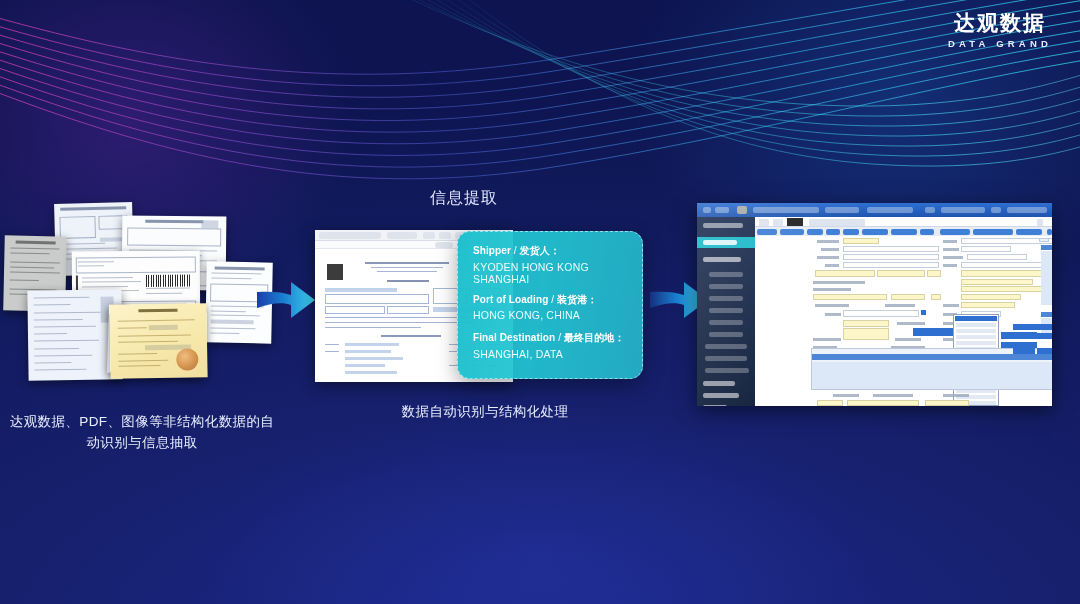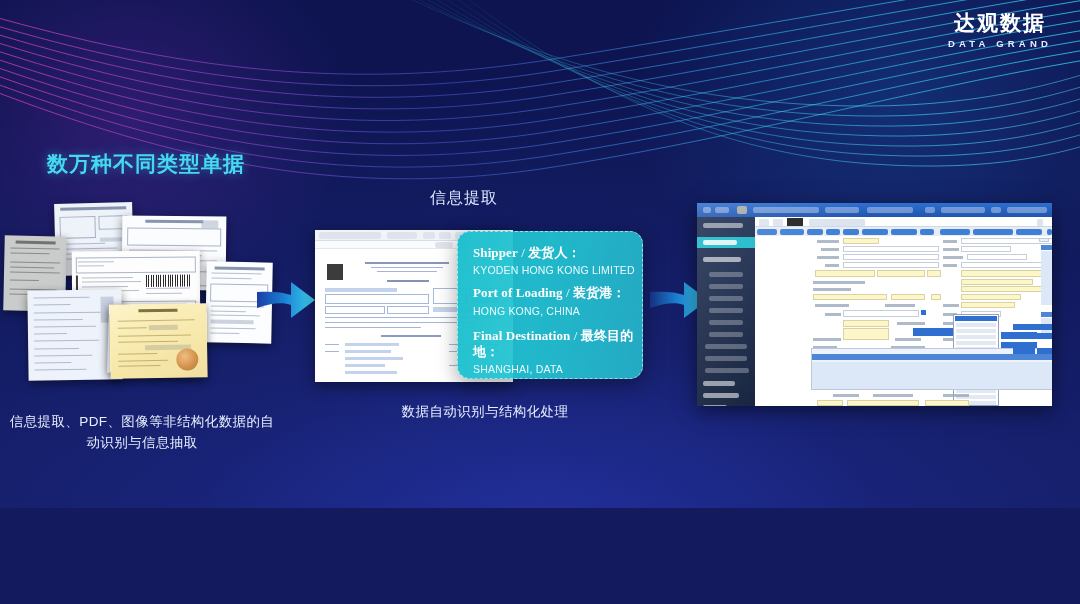--- a/index.html
+++ b/index.html
@@ -2,21 +2,21 @@
 <html><head>
 <meta charset="utf-8">
 <style>
   * { margin:0; padding:0; box-sizing:border-box; }
   html,body { width:1080px; height:604px; overflow:hidden; }
   body {
     font-family:"Liberation Sans","DejaVu Sans",sans-serif;
     background:#131a5e;
     position:relative;
   }
-  #stage { position:absolute; inset:0; width:1080px; height:508px; overflow:hidden; }
+  #stage { position:absolute; inset:0; width:1080px; height:604px; overflow:hidden; }
 
   
   .bg-base{
     position:absolute; inset:0;
     background:
       radial-gradient(120% 90% at 50% 105%, #1d2a8e 0%, #16206d 42%, #111a5c 78%, #0d1450 100%),
       linear-gradient(180deg,#0f1654 0%, #141c66 40%, #171f72 70%, #121a5e 100%);
   }
   .bg-glow-left{
     position:absolute; left:-180px; top:-140px; width:620px; height:520px;
@@ -134,21 +134,21 @@
   
   .callout{
     position:absolute; left:457px; top:231px; width:186px; height:148px;
     border-radius:13px;
     background:linear-gradient(100deg, rgba(27,190,205,.97) 0%, rgba(34,196,210,.93) 45%, rgba(40,200,214,.82) 100%);
     border:1px dashed rgba(255,255,255,.55);
     box-shadow:0 6px 20px rgba(0,0,0,.35);
     padding:13px 0 0 15px;
     color:#ffffff;
   }
-  .co-lab{ font-size:13px; font-weight:700; letter-spacing:.1px; line-height:1.25;font-family:Liberation Serif, serif; }
+  .co-lab{ font-size:10px; font-weight:700; letter-spacing:.1px; line-height:1.25; }
   .co-lab .sep{ font-weight:400; }
   .co-val{ font-size:10.5px; font-weight:400; color:#eafcff; margin-top:3px; letter-spacing:.2px; }
   .co-gap{ height:9px; }
   .co-gap2{ height:11px; }
 
   
   .erp{
     position:absolute; left:697px; top:203px; width:355px; height:203px;
     background:#eef1f6; box-shadow:0 5px 18px rgba(0,0,0,.5); overflow:hidden;
   }
@@ -238,21 +238,20 @@
       </g>
     </svg>
   </div>
 
   <div class="logo">
     <div class="cn">达观数据</div>
     <div class="en">DATA GRAND</div>
   </div>
 
 
-  <div class="sec-head" id="head-left">数万种不同类型单据</div>
   <div class="mid-label">信息提取</div>
 
   <div class="doc-stack">
 
     <div class="doc" id="doc-a">
       <div class="hdr"></div>
       <div class="bx" style="left:6%;top:18%;width:46%;height:30%;"></div>
       <div class="bx" style="left:56%;top:18%;width:38%;height:20%;"></div>
       <div class="ln" style="left:8%;top:56%;width:56%;"></div>
       <div class="ln" style="left:8%;top:63%;width:72%;"></div>
@@ -419,21 +418,21 @@
       <div class="vline" style="left:166px;top:111px;width:12px;"></div>
       <div class="vblue" style="left:24px;top:117px;width:52px;height:3px;"></div>
     </div>
   </div>
 
   <div class="callout">
 
     <div class="co-lab">
       <span>Shipper</span><span class="sep"> / </span><span>发货人：</span>
     </div>
-    <div class="co-val">KYODEN HONG KONG LIMITED</div>
+    <div class="co-val">KYODEN HONG KONG SHANGHAI</div>
 
     <div class="co-gap"></div>
     <div class="co-lab">
       <span>Port of Loading</span><span class="sep"> / </span><span>装货港：</span>
     </div>
     <div class="co-val">HONG KONG, CHINA</div>
 
     <div class="co-gap2"></div>
     <div class="co-lab">
       <span>Final Destination</span><span class="sep"> / </span><span>最终目的地：</span>
@@ -618,16 +617,16 @@
         <div class="fblue" style="left:258px;top:88px;width:44px;height:6px;"></div>
         <div class="fblue" style="left:258px;top:97px;width:44px;height:6px;"></div>
         <div class="fblue" style="left:258px;top:112px;width:22px;height:6px;"></div>
         <div class="fblue" style="left:282px;top:112px;width:24px;height:6px;"></div>
 
       </div>
     </div>
     <div class="erp-glare"></div>
   </div>
 
-  <div class="caption" id="cap-left">信息提取、PDF、图像等非结构化数据的自动识别与信息抽取</div>
+  <div class="caption" id="cap-left">达观数据、PDF、图像等非结构化数据的自动识别与信息抽取</div>
   <div class="caption" id="cap-mid">数据自动识别与结构化处理</div>
 
 </div>
 
 </body></html>

